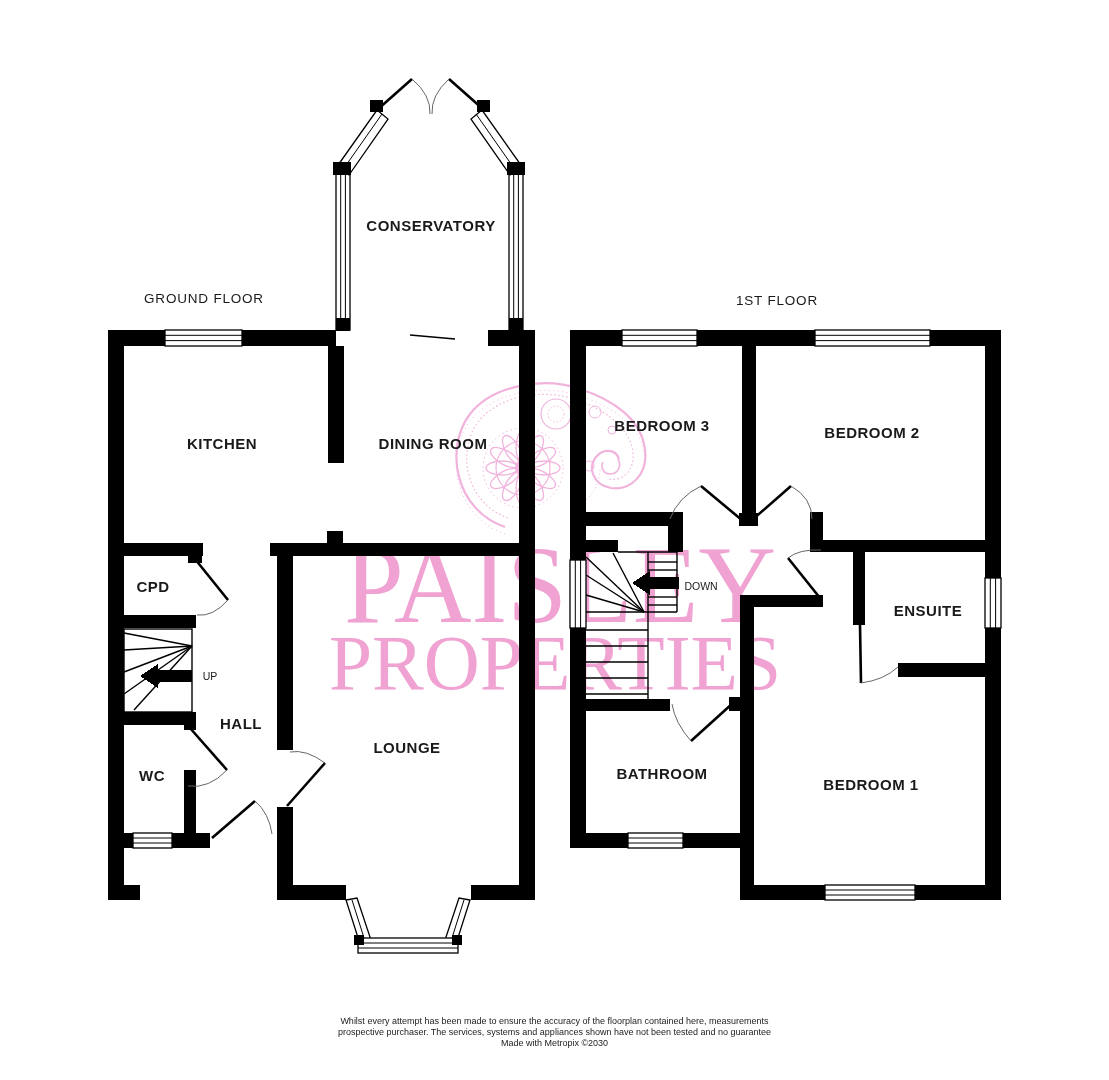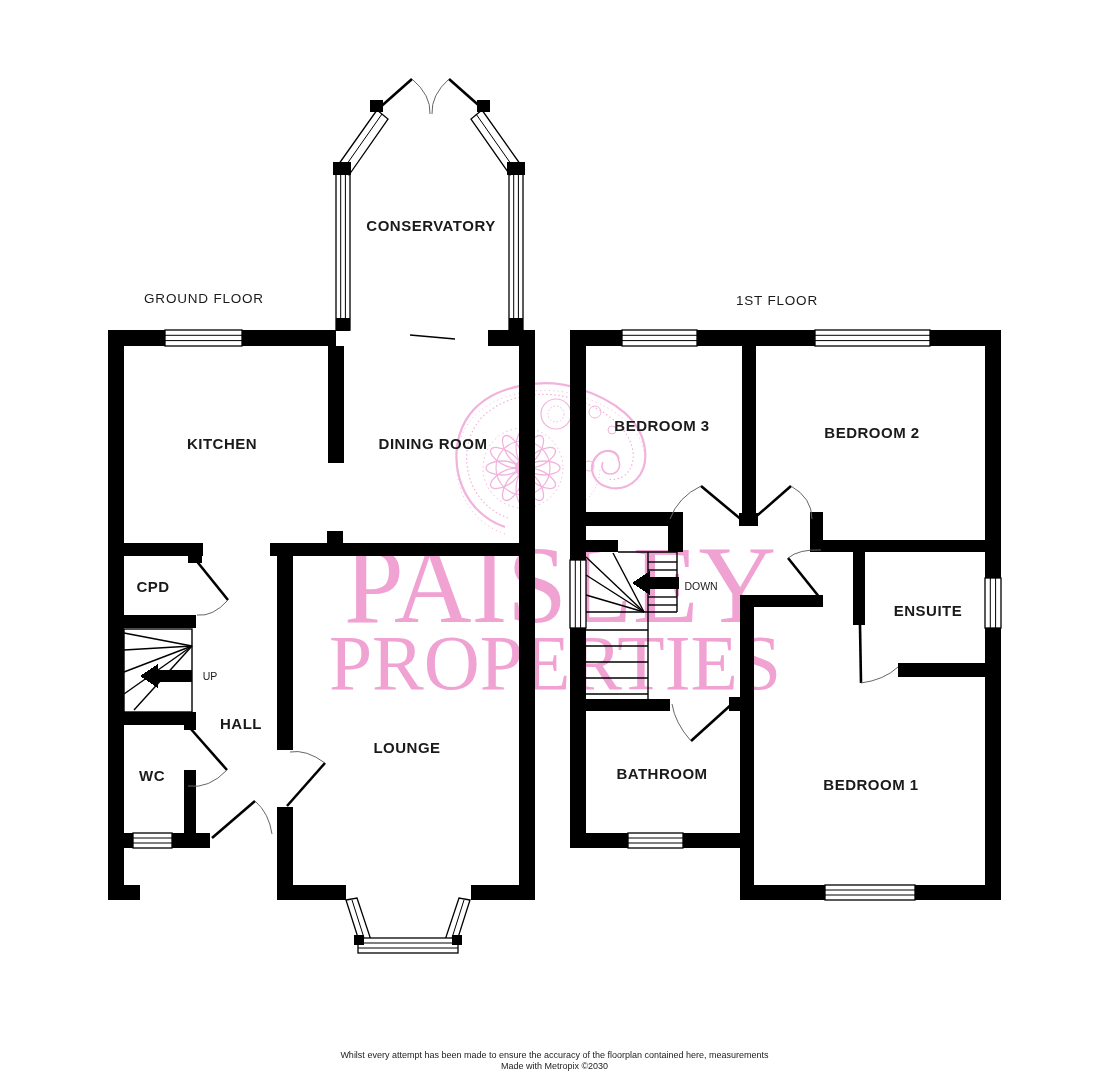--- a/index.html
+++ b/index.html
@@ -12,21 +12,21 @@
   .thin{stroke:#000;stroke-width:1.4;fill:none;}
   .leaf{stroke:#000;stroke-width:2.6;fill:none;}
   .arc{stroke:#666;stroke-width:1;fill:none;}
   .room-label{font-family:"Liberation Sans",sans-serif;font-weight:bold;font-size:15px;
               fill:#1a1a1a;letter-spacing:.5px;text-anchor:middle;}
   .floor-title{font-family:"Liberation Sans",sans-serif;font-weight:normal;font-size:13.5px;
               fill:#1a1a1a;letter-spacing:.8px;text-anchor:middle;}
   .stair-label{font-family:"Liberation Sans",sans-serif;font-size:10.5px;fill:#1a1a1a;text-anchor:middle;}
   .wm{font-family:"Liberation Serif",serif;text-anchor:middle;}
   #disclaimer{position:absolute;left:0;right:0;top:1016px;text-align:center;
-              font-size:9px;line-height:10.8px;color:#222;margin-top:34px;}
+              font-size:9px;line-height:10.8px;color:#222;}
   #disclaimer span{display:block;}
 </style>
 </head>
 <body>
 
 <div id="canvas">
 <svg width="1109" height="1080" viewBox="0 0 1109 1080">
 
   <g>
     <g fill="none" stroke="#F0ABD9" opacity="0.9">
@@ -285,15 +285,16 @@
     <text class="room-label" x="872" y="438">BEDROOM 2</text>
     <text class="stair-label" x="701" y="590">DOWN</text>
     <text class="room-label" x="928" y="616">ENSUITE</text>
     <text class="room-label" x="662" y="779">BATHROOM</text>
     <text class="room-label" x="871" y="790">BEDROOM 1</text>
   </g>
 </svg>
 
   <div id="disclaimer">
     <span>Whilst every attempt has been made to ensure the accuracy of the floorplan contained here, measurements</span>
+    <span>prospective purchaser. The services, systems and appliances shown have not been tested and no guarantee</span>
     <span>Made with Metropix ©2030</span>
   </div>
 </div>
 
 </body></html>

